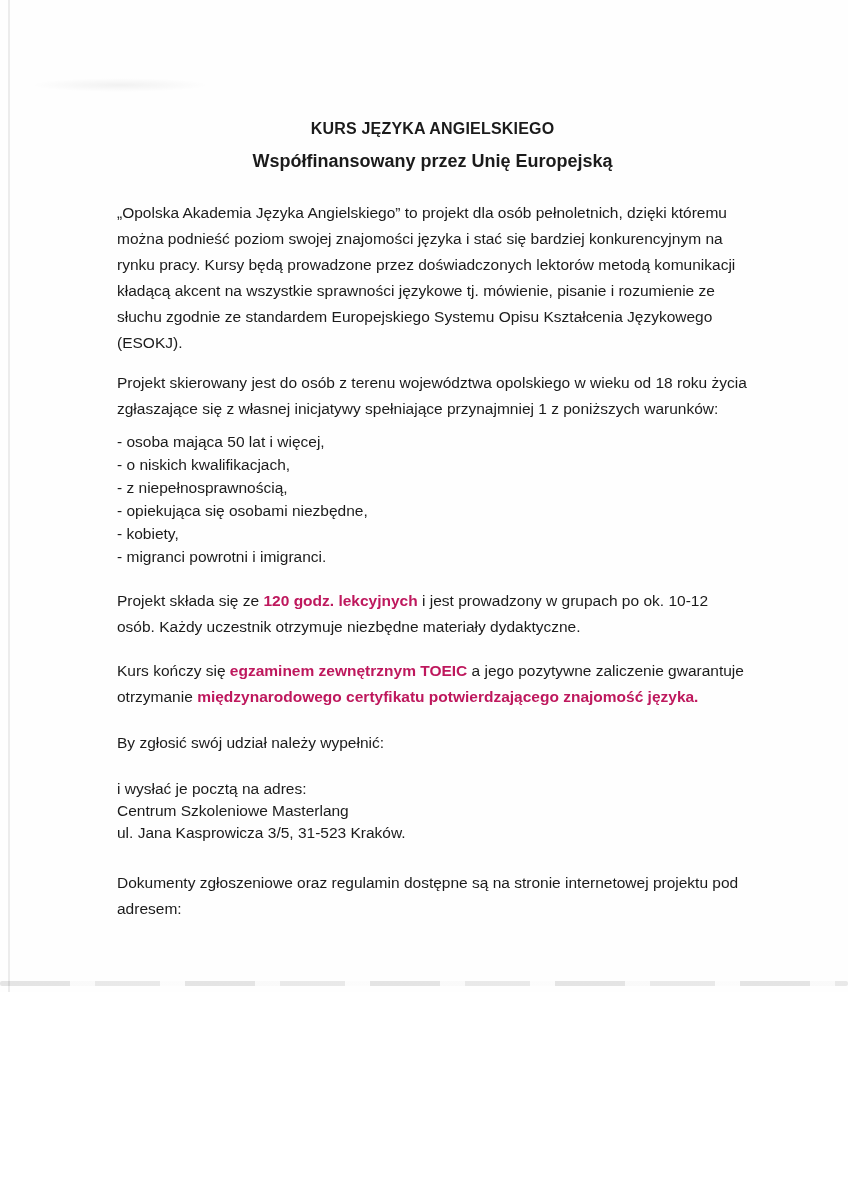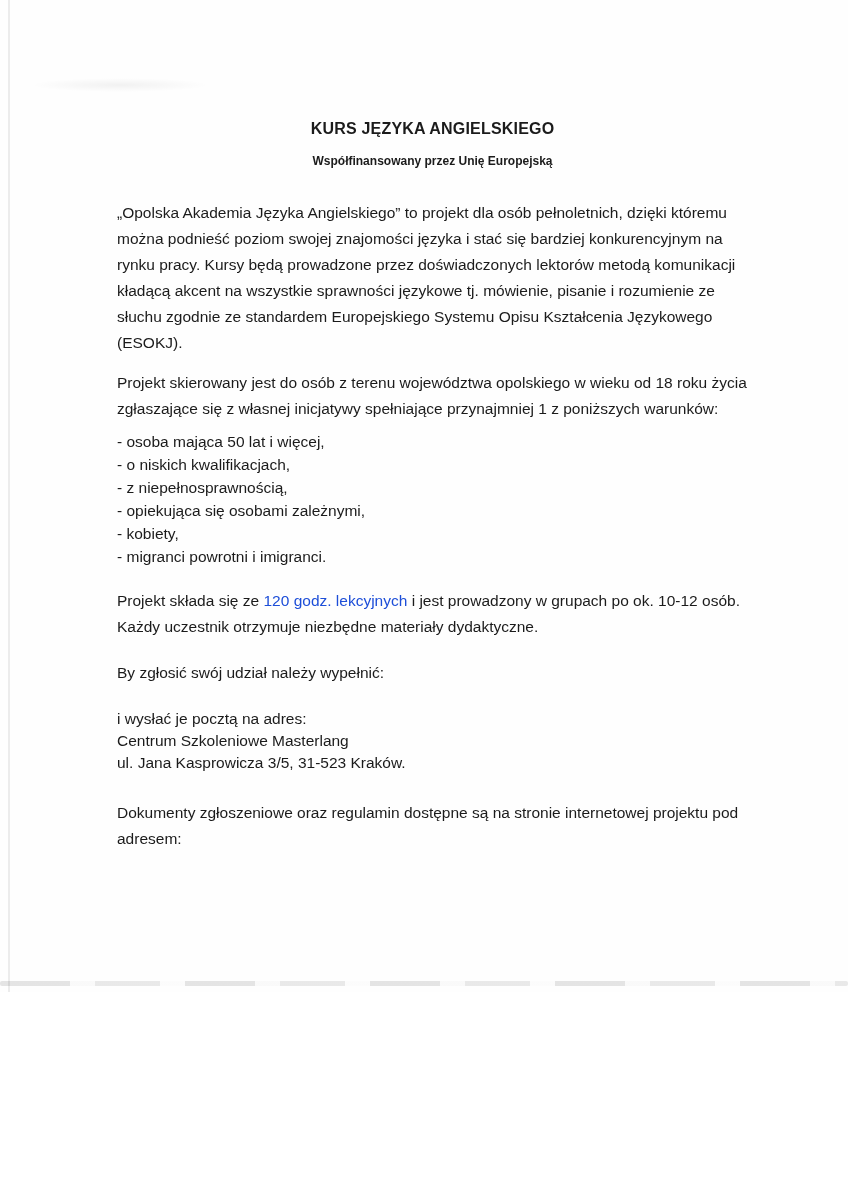--- a/index.html
+++ b/index.html
@@ -54,21 +54,21 @@
   }
   .center { text-align: center; }
   .title {
     font-size: 16px;
     font-weight: 600;
     line-height: 25px;
     margin: 0 0 8px 0;
     letter-spacing: 0.2px;
   }
   .subtitle {
-    font-size: 12px;
+    font-size: 18px;
     font-weight: 600;
     line-height: 25px;
     margin: 0 0 26px 0;
   }
   .para {
     font-size: 15.5px;
     line-height: 26px;
     margin: 0 0 14px 0;
   }
   .tight {
@@ -76,21 +76,21 @@
     line-height: 22px;
     margin: 0;
   }
   .gap-top-md { margin-top: 24px; }
   .gap-top-lg { margin-top: 40px; }
   .list { margin: 0 0 20px 0; }
   .list-item {
     font-size: 15.5px;
     line-height: 23px;
   }
-  strong { font-weight: 400; color: #1d4ed8; }
+  strong { font-weight: 700; color: #be185d; }
 </style>
 </head>
 <body>
 
 <div class="page">
   <div class="scan-edge-left"></div>
   <div class="scan-smudge-top"></div>
 
   <div class="content">
 
@@ -99,28 +99,29 @@
 
 
     <p class="para">„Opolska Akademia Języka Angielskiego” to projekt dla osób pełnoletnich, dzięki któremu można podnieść poziom swojej znajomości języka i stać się bardziej konkurencyjnym na rynku pracy.  Kursy będą prowadzone przez doświadczonych lektorów metodą komunikacji  kładącą akcent na wszystkie sprawności językowe tj. mówienie, pisanie i rozumienie ze słuchu zgodnie ze standardem Europejskiego Systemu Opisu Kształcenia Językowego (ESOKJ).</p>
 
     <p class="para" style="margin-bottom: 8px;">Projekt skierowany jest do osób z terenu województwa opolskiego w wieku od 18 roku życia zgłaszające się z własnej inicjatywy spełniające przynajmniej 1 z poniższych warunków:</p>
 
     <div class="list">
       <div class="list-item">- osoba mająca 50 lat i więcej,</div>
       <div class="list-item">- o niskich kwalifikacjach,</div>
       <div class="list-item">- z niepełnosprawnością,</div>
-      <div class="list-item">- opiekująca się osobami zależnymi,</div>
+      <div class="list-item">- opiekująca się osobami niezbędne,</div>
       <div class="list-item">- kobiety,</div>
       <div class="list-item">- migranci powrotni i imigranci.</div>
     </div>
 
 
     <p class="para" style="margin-top: 18px;"><span>Projekt składa się ze </span><strong>120 godz. lekcyjnych</strong><span> i jest prowadzony w grupach po ok. 10-12 osób. Każdy uczestnik otrzymuje niezbędne materiały dydaktyczne.</span></p>
 
+    <p class="para" style="margin-top: 18px;"><span>Kurs kończy się </span><strong>egzaminem zewnętrznym TOEIC</strong><span> a jego pozytywne zaliczenie gwarantuje otrzymanie </span><strong>międzynarodowego certyfikatu potwierdzającego znajomość języka.</strong></p>
 
     <div style="margin-top: 22px;">
       <div class="tight">By zgłosić swój udział należy wypełnić:</div>
     </div>
 
     <div class="gap-top-md">
       <div class="tight">i wysłać  je pocztą na adres:</div>
       <div class="tight">Centrum Szkoleniowe Masterlang</div>
       <div class="tight">ul. Jana Kasprowicza 3/5, 31-523 Kraków.</div>
     </div>

